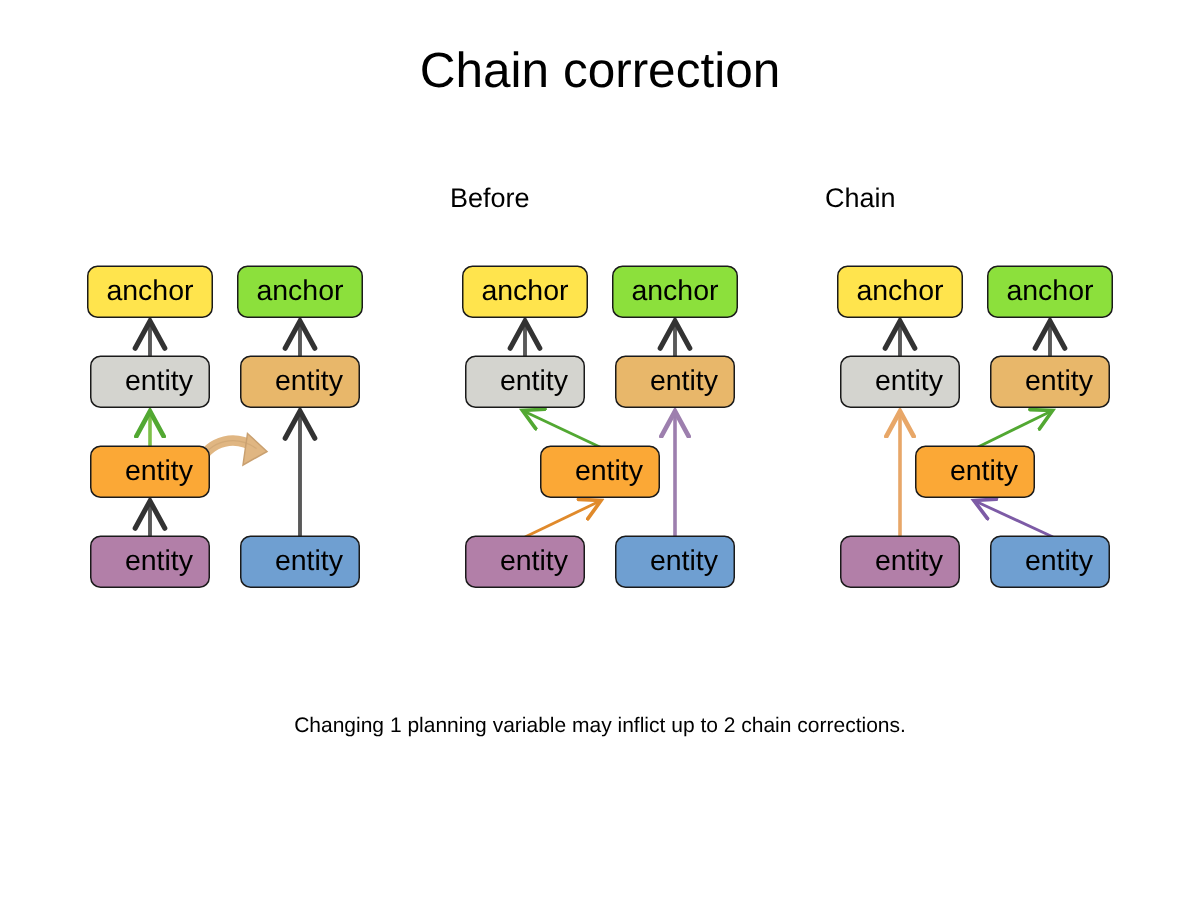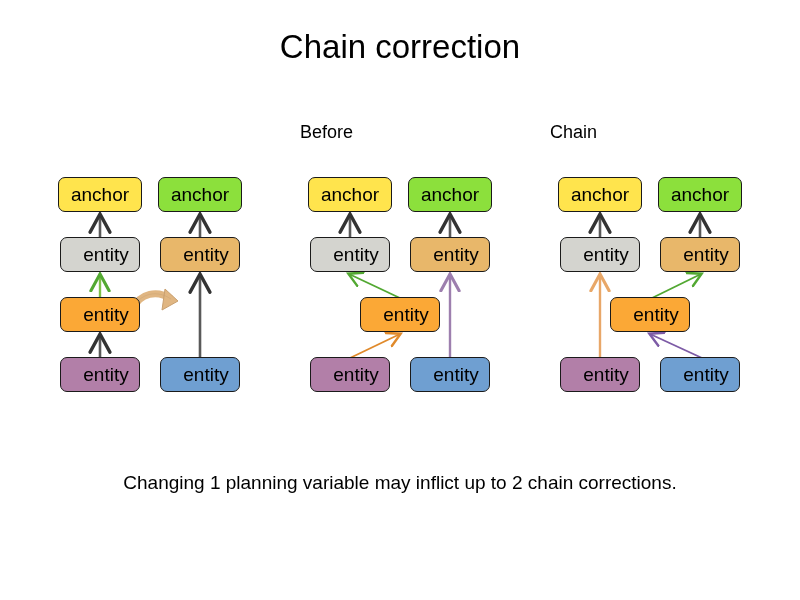--- a/index.html
+++ b/index.html
@@ -41,21 +41,21 @@
   }
   #label-before { left: 300px; top: 121px; width: 200px; }
   #label-after  { left: 550px; top: 121px; width: 200px; }
 
   #caption {
     position: absolute;
     left: 0;
     top: 470px;
     width: 800px;
     text-align: center;
-    font-size: 19px;
+    font-size: 14px;
     line-height: 26px;
     white-space: nowrap;
   }
 
   .node {
     position: absolute;
     box-sizing: border-box;
     height: 35px;
     border: 1.4px solid #1a1a1a;
     border-radius: 7px;

